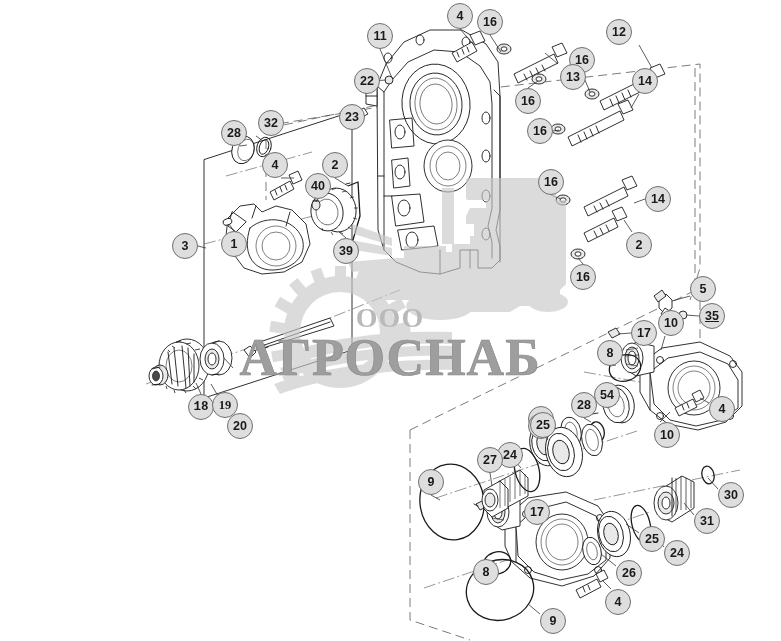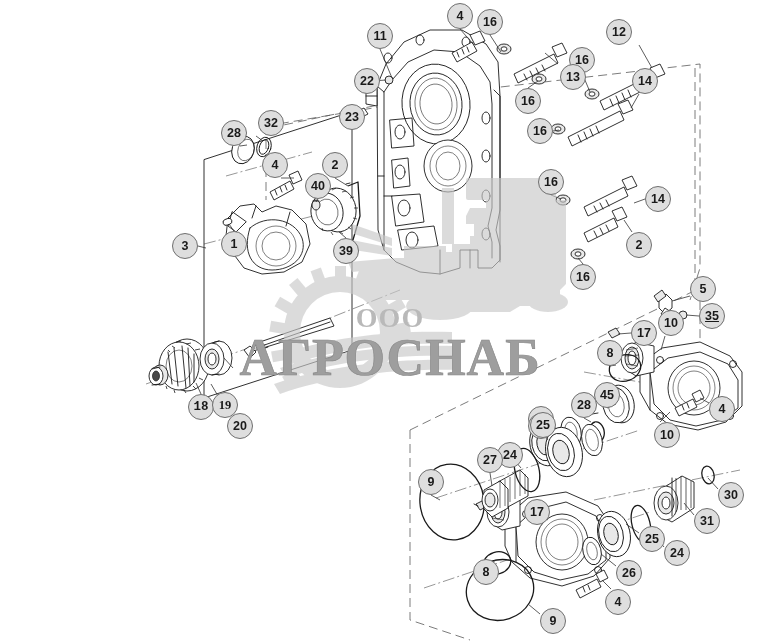--- a/index.html
+++ b/index.html
@@ -529,21 +529,21 @@
       <div class="callout" style="left: 172px; top: 233px;">3</div>
       <div class="callout" style="left: 626px; top: 232px;">2</div>
       <div class="callout" style="left: 333px; top: 238px; text-align: right;">39</div>
       <div class="callout" style="left: 570px; top: 264px;">16</div>
       <div class="callout" style="left: 690px; top: 276px;">5</div>
       <div class="callout" style="left: 699px; top: 303px; text-decoration: underline;">35</div>
       <div class="callout" style="left: 631px; top: 320px;">17</div>
       <div class="callout" style="left: 658px; top: 310px;">10</div>
       <div class="callout" style="left: 597px; top: 340px;">8</div>
       <div class="callout" style="left: 227px; top: 368px; margin-top: 45px;">20</div>
-      <div class="callout" style="left: 594px; top: 382px;">45</div>
+      <div class="callout" style="left: 594px; top: 382px;">54</div>
       <div class="callout" style="left: 571px; top: 392px;">28</div>
       <div class="callout" style="left: 528px; top: 406px;">26</div>
       <div class="callout" style="left: 528px; top: 413px;">25</div>
       <div class="callout" style="left: 188px; top: 394px; font-family: Liberation Mono, monospace;">18</div>
       <div class="callout" style="left: 212px; top: 392px; font-family: Liberation Serif, serif;">19</div>
       <div class="callout" style="left: 654px; top: 422px;">10</div>
       <div class="callout" style="left: 709px; top: 396px;">4</div>
       <div class="callout" style="left: 497px; top: 442px;">24</div>
       <div class="callout" style="left: 530px; top: 412px;">25</div>
       <div class="callout" style="left: 477px; top: 447px;">27</div>

